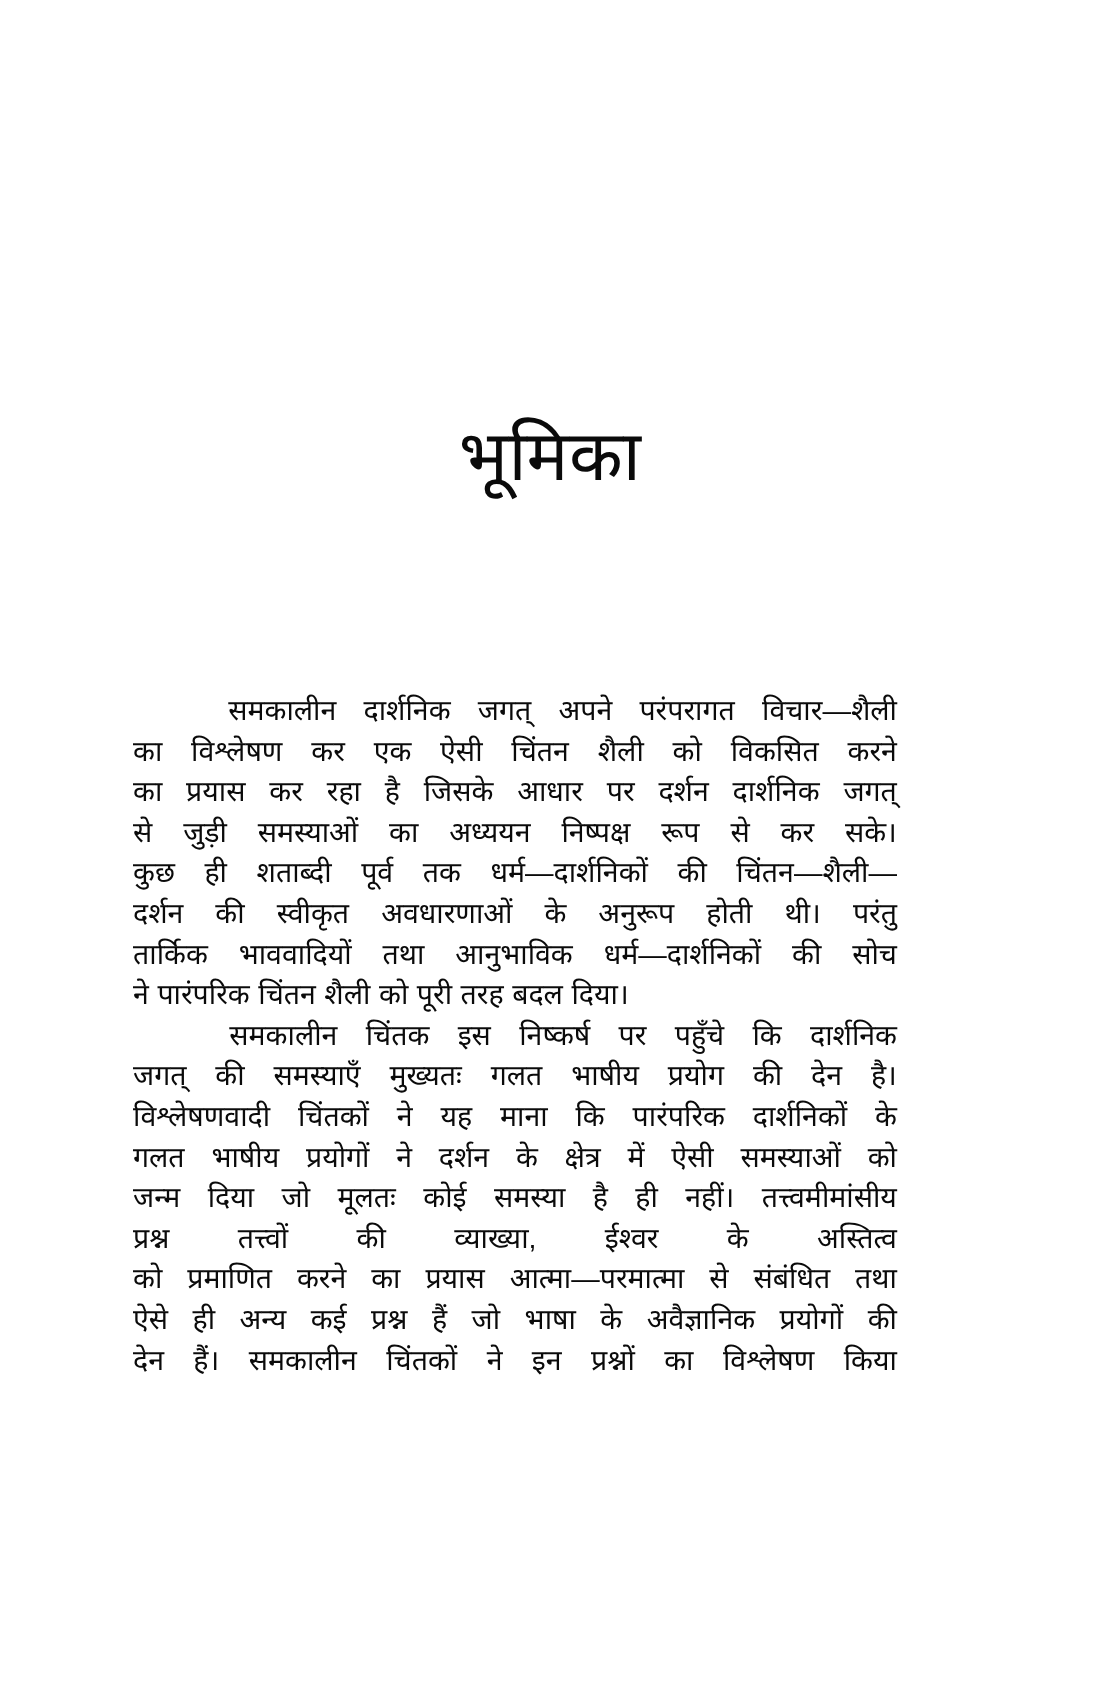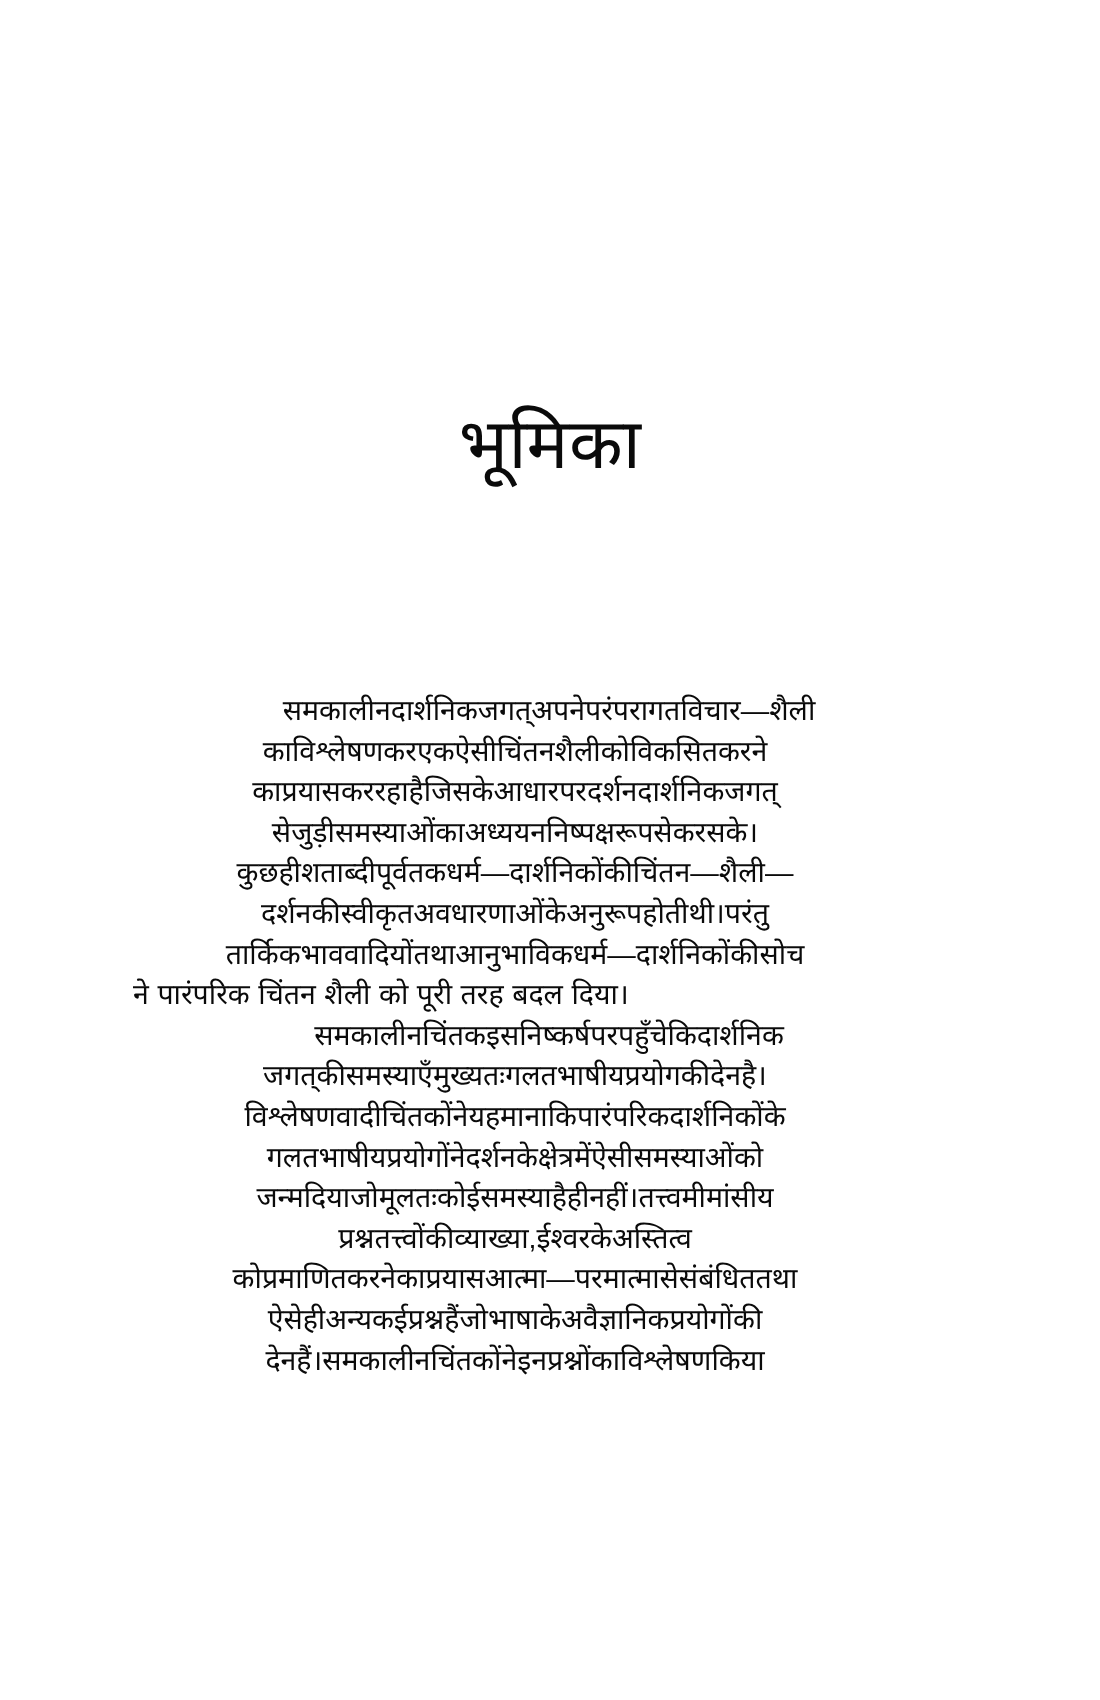--- a/index.html
+++ b/index.html
@@ -30,21 +30,21 @@
   }
 
   .page-title {
     display: inline-block;
     font-family: "Liberation Sans", "DejaVu Sans", sans-serif;
     font-size: 70px;
     line-height: 1.15;
     font-weight: 400;
     letter-spacing: 0.5px;
     color: #0a0a0a;
-    margin: 4px;
+    margin: 16px;
     padding: 0;
   }
 
   
   .text-column {
     position: absolute;
     top: 690px;
     left: 133px;
     width: 764px;
   }
@@ -52,21 +52,21 @@
   
   .lines {
     font-family: "Liberation Sans", "DejaVu Sans", sans-serif;
     font-size: 28.5px;
     line-height: 40.6px;
     color: #0a0a0a;
   }
 
   .line {
     display: flex;
-    justify-content: center;
+    justify-content: space-between;
     width: 100%;
     white-space: nowrap;
   }
 
   .line.last {
     justify-content: flex-start;
   }
 
   .line.last .w + .w {
     margin-left: 0.30em;

